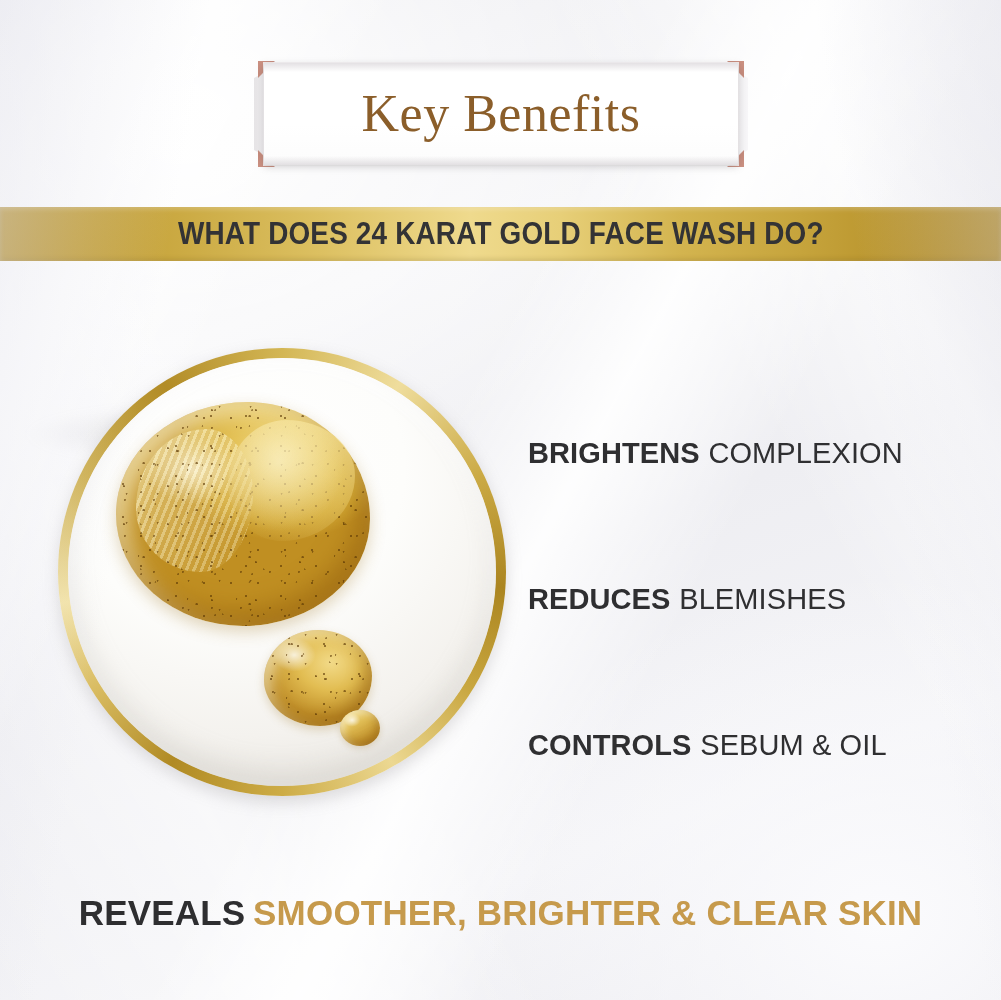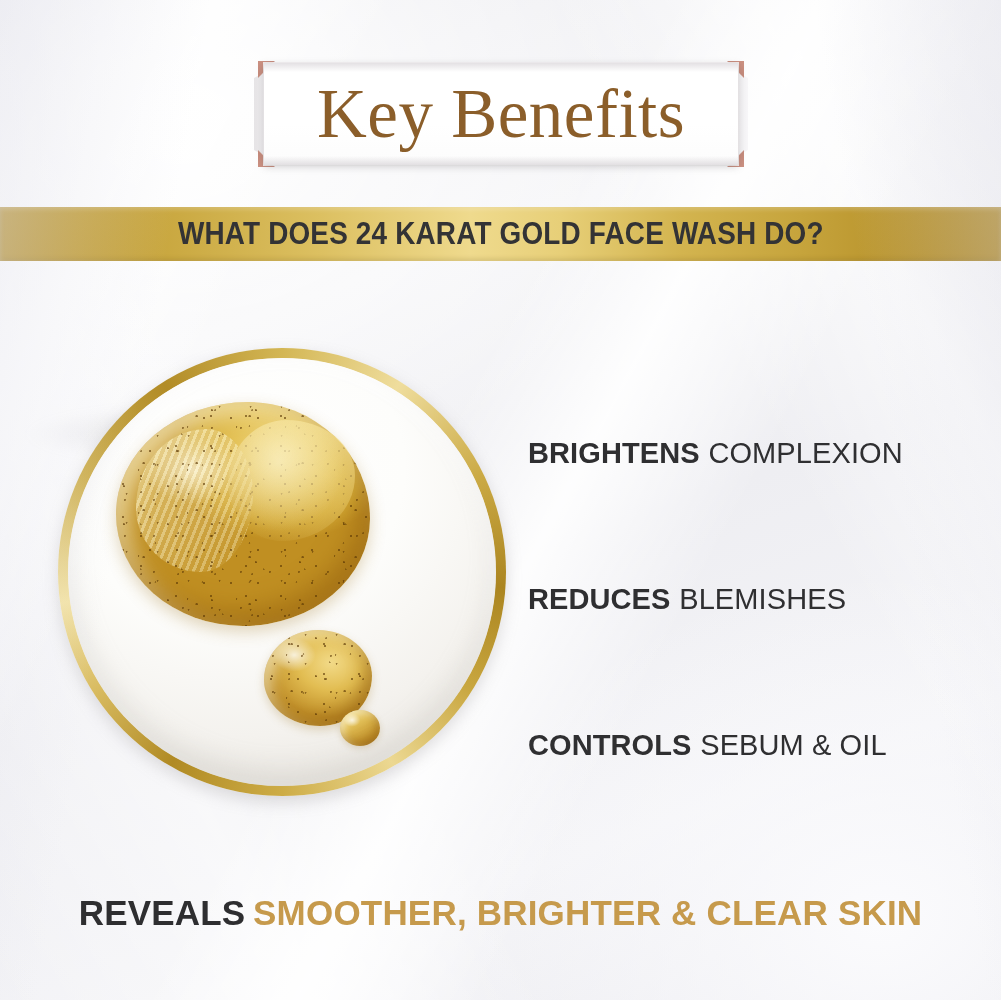--- a/index.html
+++ b/index.html
@@ -83,21 +83,21 @@
     display:flex; align-items:center; justify-content:center;
   }
   .ribbon::before,.ribbon::after{
     content:""; position:absolute; left:0; width:100%; height:9px;
     background:linear-gradient(180deg,rgba(205,200,205,0.55),rgba(255,255,255,0));
   }
   .ribbon::before{ top:0; }
   .ribbon::after{ bottom:0; transform:scaleY(-1); }
   .ribbon-title{
     font-family:"Liberation Serif", serif;
-    font-size:69px; line-height:1;
+    font-size:52px; line-height:1;
     color:#8b5e2a;
     letter-spacing:0.5px;
     position:relative; z-index:2;
   }
 
   
   .gold-banner{
     position:absolute; left:0; top:207px;
     width:1001px; height:54px;
     background:linear-gradient(90deg,

